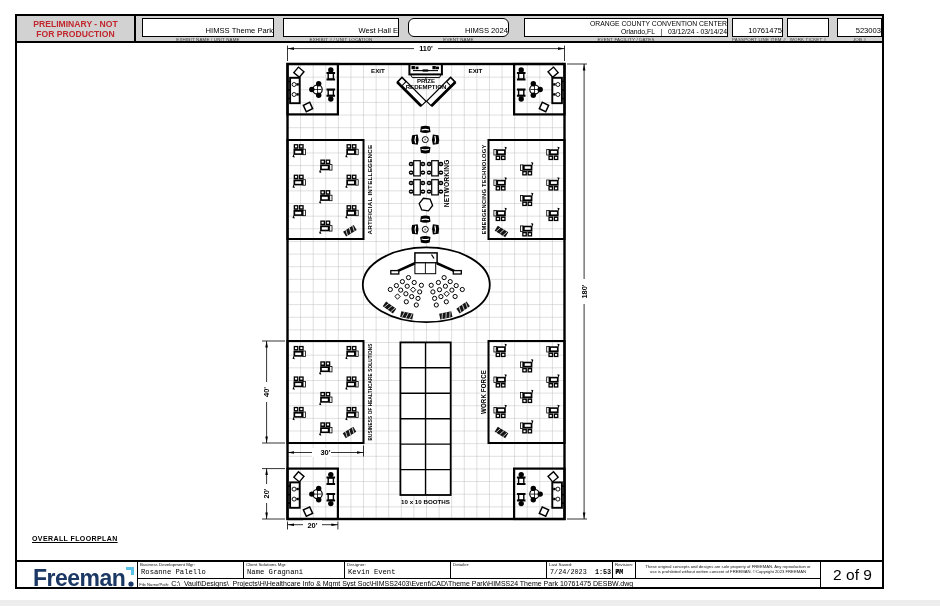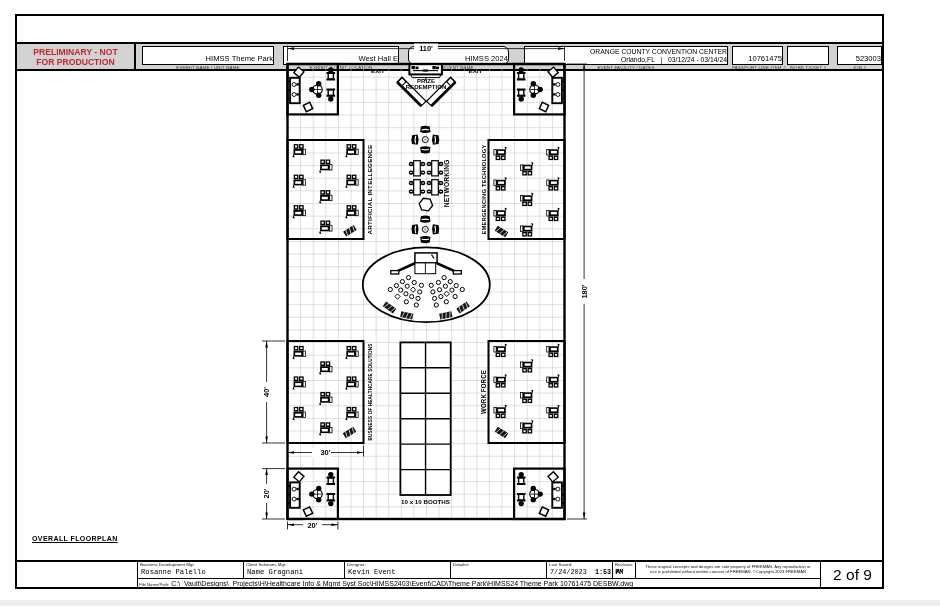--- a/index.html
+++ b/index.html
@@ -1,17 +1,17 @@
 <!DOCTYPE html>
 <html><head><meta charset="utf-8"><style>
 * { margin:0; padding:0; box-sizing:border-box; }
 body { width:940px; height:608px; background:#fff; font-family:"Liberation Sans", sans-serif; position:relative; }
 .abs { position:absolute; }
 .frame { left:15px; top:14px; width:869px; height:575px; border:2px solid #000; }
-.hdr { left:15px; top:14px; width:869px; height:29px; background:#d2d2d2; border:2px solid #000;margin-top:28px; }
+.hdr { left:15px; top:14px; width:869px; height:29px; background:#d2d2d2; border:2px solid #000; }
 .hbox { position:absolute; top:1.5px; height:19px; background:#fff; border:1px solid #000; text-align:right; }
 .hlabel { position:absolute; top:20.8px; font-size:4.4px; color:#333; text-align:center; letter-spacing:0.2px; white-space:nowrap; }
 .red { color:#c1272d; font-weight:bold; font-size:8.6px; line-height:9.6px; text-align:center; padding-top:4px; }
 .ftr { left:15px; top:560px; width:869px; height:29px; border-top:2px solid #000; }
 .cell { position:absolute; border-left:1px solid #000; }
 .clabel { font-size:4.4px; color:#111; padding:1px 0 0 2px; line-height:4.8px; }
 .cval { font-size:7.2px; padding:0 0 0 3px;font-family:Liberation Mono, monospace; }
 </style></head>
 <body>
 <div class="abs frame"></div>
@@ -28,20 +28,26 @@
   <div class="hlabel" style="left:507px;width:204px;">EVENT FACILITY / DATES</div>
   <div class="hbox" style="left:715px;width:51px;"><span style="font-size:7.6px;line-height:18px;">10761475</span></div>
   <div class="hlabel" style="left:715px;width:51px;">PASSPORT LINE ITEM #</div>
   <div class="hbox" style="left:770px;width:42px;"></div>
   <div class="hlabel" style="left:770px;width:42px;">WORK TICKET #</div>
   <div class="hbox" style="left:820px;width:45px;padding-left:16px;"><span style="font-size:7.6px;line-height:18px;">523003</span></div>
   <div class="hlabel" style="left:820px;width:45px;">JOB #</div>
 </div>
 <div class="abs" style="left:32px;top:534.5px;font-size:7px;font-weight:bold;letter-spacing:0.4px;text-decoration:underline;">OVERALL FLOORPLAN</div>
 <div class="abs ftr">
+  <div class="abs" style="left:18px;top:3px;width:119px;height:24px;">
+    <span style="font-size:23px;font-weight:bold;color:#1b3864;letter-spacing:-0.5px;">Freeman</span><svg width="14" height="22" style="vertical-align:top;">
+        <path d="M 1,2 L 9,2 L 9,10 L 6,10 L 6,5 L 1,5 Z" fill="#5bc2e7"></path>
+        <circle cx="6" cy="19" r="2.6" fill="#1b3864"></circle>
+      </svg>
+  </div>
   <div class="cell" style="left:122px;top:0;width:106px;height:15.5px;">
       <div class="clabel">Business Development Mgr:</div>
       <div class="cval">Rosanne Palello</div>
     </div>
   <div class="cell" style="left:228px;top:0;width:101px;height:15.5px;">
       <div class="clabel">Client Solutions Mgr:</div>
       <div class="cval">Name Gragnani</div>
     </div>
   <div class="cell" style="left:329px;top:0;width:106px;height:15.5px;">
       <div class="clabel">Designer:</div>

